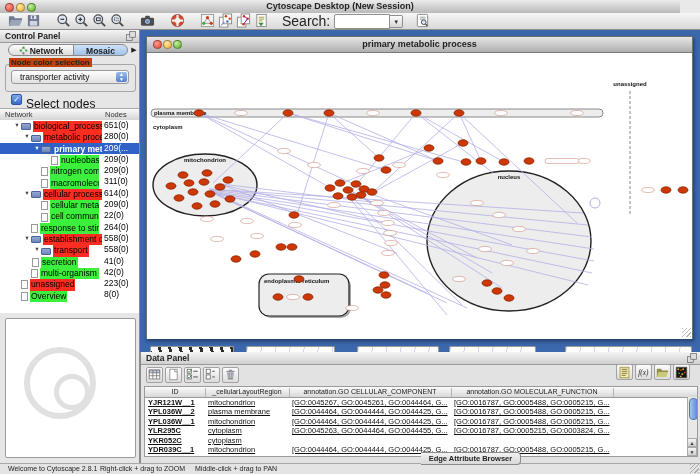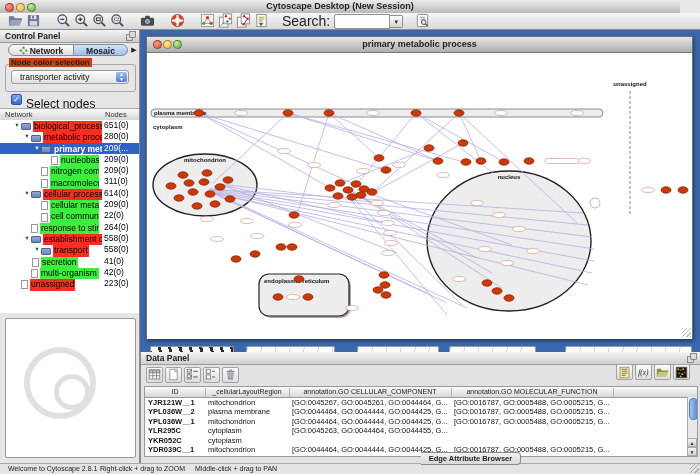--- a/index.html
+++ b/index.html
@@ -88,21 +88,21 @@
   #data-panel{left:140px;top:352px;width:560px;height:111px;background:#e2e2e2;border-left:1px solid #8a8a8a;box-sizing:border-box;}
   #dp-toolbar{position:absolute;left:0;top:12px;width:560px;height:21px;display:flex;align-items:center;padding-left:5px;box-sizing:border-box;}
   .dbtn{width:17px;height:16px;margin-right:2px;background:linear-gradient(#fbfbfb,#dcdcdc);border:1px solid #a2a2a2;border-radius:2px;
         display:flex;align-items:center;justify-content:center;box-sizing:border-box;}
   .dbtn svg{width:13px;height:13px;}
   #dp-right{position:absolute;right:8px;top:12px;display:flex;}
   #dp-table{position:absolute;left:3px;top:34px;width:554px;height:71px;background:#fff;border:1px solid #9a9a9a;box-sizing:border-box;overflow:hidden;}
   #dp-thead{height:10px;background:linear-gradient(#fbfbfb,#d8d8d8);border-bottom:1px solid #9a9a9a;position:relative;font-size:7px;color:#222;}
   .th{position:absolute;top:1px;text-align:center;overflow:hidden;white-space:nowrap;border-right:1px solid #b5b5b5;height:9px;}
   .dp-row{position:relative;height:9.4px;line-height:9.4px;font-size:7.5px;color:#111;white-space:nowrap;}
-  .td{position:absolute;top:0;overflow:hidden;white-space:nowrap;}
+  .td{position:absolute;top:0;overflow:hidden;white-space:nowrap;text-decoration:underline;}
   .td-id{font-weight:bold;}
   #dp-scroll{position:absolute;right:0;top:10px;width:10px;height:59px;background:#e8e8e8;border-left:1px solid #aaa;box-sizing:border-box;}
   #dp-thumb{position:absolute;left:1px;top:1px;width:7px;height:20px;border-radius:4px;background:linear-gradient(90deg,#a8c4ec,#5e8cd4);border:1px solid #5278b8;}
   .sc-arrow{position:absolute;right:0;width:10px;height:9px;font-size:5px;text-align:center;line-height:9px;color:#333;
             background:linear-gradient(#f4f4f4,#cfcfcf);border:1px solid #aaa;box-sizing:border-box;}
   
   #attr-tabs{left:140px;top:452px;width:560px;height:12px;display:flex;justify-content:center;z-index:5;}
   .attr-tab{height:11px;font-size:7.5px;font-weight:bold;line-height:11px;padding:0 8px;border:1px solid #8a8a8a;
             background:linear-gradient(#f2f2f2,#d8d8d8);color:#222;border-left:none;}
   .attr-tab:first-child{border-left:1px solid #8a8a8a;border-radius:4px 0 0 4px;}
@@ -256,20 +256,21 @@
         <div class="tree-row" style="padding-left: 33px;"><span class="tr-arrow"></span><span class="tr-ico ico-file"></span><span class="tr-label green" style="max-width: 47px;">macromolecule</span><span class="tr-count">311(0)</span></div>
         <div class="tree-row" style="padding-left: 23px;"><span class="tr-arrow">▼</span><span class="tr-ico ico-folder"></span><span class="tr-label red" style="max-width: 57px;">cellular process</span><span class="tr-count">614(0)</span></div>
         <div class="tree-row" style="padding-left: 33px;"><span class="tr-arrow"></span><span class="tr-ico ico-file"></span><span class="tr-label green" style="max-width: 47px;">cellular metabolism</span><span class="tr-count">209(0)</span></div>
         <div class="tree-row" style="padding-left: 33px;"><span class="tr-arrow"></span><span class="tr-ico ico-file"></span><span class="tr-label green" style="max-width: 47px;">cell communication</span><span class="tr-count">22(0)</span></div>
         <div class="tree-row" style="padding-left: 23px;"><span class="tr-arrow"></span><span class="tr-ico ico-file"></span><span class="tr-label green" style="max-width: 57px;">response to stimulus</span><span class="tr-count">264(0)</span></div>
         <div class="tree-row" style="padding-left: 23px;"><span class="tr-arrow">▼</span><span class="tr-ico ico-folder"></span><span class="tr-label red" style="max-width: 57px;">establishment of localization</span><span class="tr-count">558(0)</span></div>
         <div class="tree-row" style="padding-left: 33px;"><span class="tr-arrow">▼</span><span class="tr-ico ico-folder"></span><span class="tr-label red" style="max-width: 47px;">transport</span><span class="tr-count">558(0)</span></div>
         <div class="tree-row" style="padding-left: 24px;"><span class="tr-arrow"></span><span class="tr-ico ico-file"></span><span class="tr-label green" style="max-width: 37px;">secretion</span><span class="tr-count">41(0)</span></div>
         <div class="tree-row" style="padding-left: 23px;"><span class="tr-arrow"></span><span class="tr-ico ico-file"></span><span class="tr-label green" style="max-width: 57px;">multi-organism process</span><span class="tr-count">42(0)</span></div>
         <div class="tree-row" style="padding-left: 13px;"><span class="tr-arrow"></span><span class="tr-ico ico-file"></span><span class="tr-label red" style="max-width: 67px;">unassigned</span><span class="tr-count">223(0)</span></div>
+        <div class="tree-row" style="padding-left: 13px;"><span class="tr-arrow"></span><span class="tr-ico ico-file"></span><span class="tr-label green" style="max-width: 67px;">Overview</span><span class="tr-count">8(0)</span></div>
       </div>
     <div id="cp-empty">
       <div class="wm1"></div>
       <div class="wm2"></div>
     </div>
   </div>
 
   <div id="desktop" class="abs">
     <div id="net-window">
       <div id="net-titlebar">
@@ -529,20 +530,21 @@
           <div class="dp-row">
             <span class="td td-id" style="left: 3px; width: 55px;">YPL036W__1</span>
             <span class="td" style="left: 63px; width: 79px;">mitochondrion</span>
             <span class="td" style="left: 147px; width: 157px;">[GO:0044464, GO:0044444, GO:0044425, G...</span>
             <span class="td" style="left: 309px; width: 157px;">[GO:0016787, GO:0005488, GO:0005215, G...</span>
           </div>
           <div class="dp-row">
             <span class="td td-id" style="left: 3px; width: 55px;">YLR295C</span>
             <span class="td" style="left: 63px; width: 79px;">cytoplasm</span>
             <span class="td" style="left: 147px; width: 157px;">[GO:0045263, GO:0044464, GO:0044455, G...</span>
+            <span class="td" style="left: 309px; width: 157px;">[GO:0016787, GO:0005215, GO:0003824, G...</span>
           </div>
           <div class="dp-row">
             <span class="td td-id" style="left: 3px; width: 55px;">YKR052C</span>
             <span class="td" style="left: 63px; width: 79px;">cytoplasm</span>
           </div>
           <div class="dp-row">
             <span class="td td-id" style="left: 3px; width: 55px;">YDR039C__1</span>
             <span class="td" style="left: 63px; width: 79px;">mitochondrion</span>
             <span class="td" style="left: 147px; width: 157px;">[GO:0044464, GO:0044444, GO:0044425, G...</span>
             <span class="td" style="left: 309px; width: 157px;">[GO:0016787, GO:0005488, GO:0005215, G...</span>

